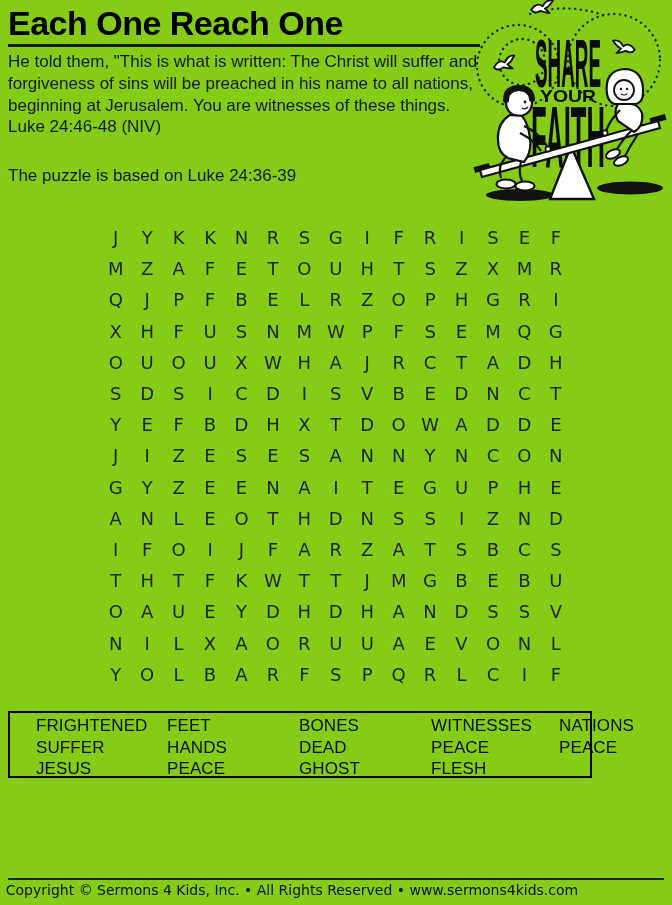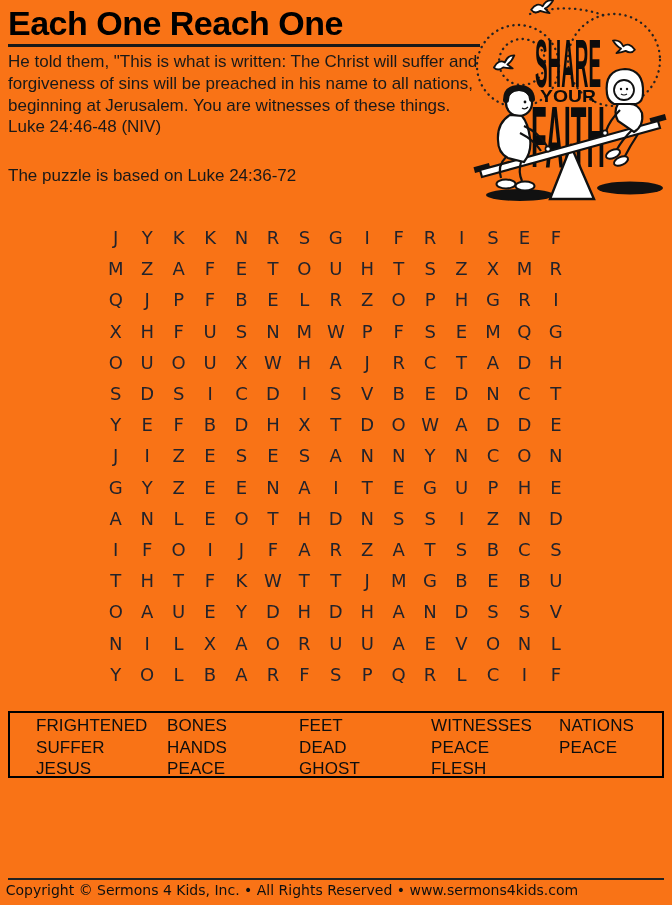--- a/index.html
+++ b/index.html
@@ -1,16 +1,16 @@
 <!DOCTYPE html>
 <html><head>
 <meta charset="utf-8">
 <style>
   html,body{margin:0;padding:0;background:#fff;}
-  #page{position:relative;width:672px;height:905px;background:#f97316;overflow:hidden;
+  #page{position:relative;width:672px;height:905px;background:#84cc16;overflow:hidden;
         font-family:"Liberation Sans",sans-serif;color:#111;}
 
   
   .title{position:absolute;left:8px;top:4px;font-size:34px;font-weight:bold;
          letter-spacing:-0.5px;color:#000;white-space:nowrap;}
   .title-rule{position:absolute;left:8px;top:44px;width:472px;height:3px;background:#1a1a1a;}
 
   
   .scripture{position:absolute;left:8px;top:51px;width:470px;font-size:17px;color:#191919;}
   .scripture div{line-height:21.8px;white-space:nowrap;}
@@ -21,21 +21,21 @@
   .dot{fill:none;stroke:#222;stroke-width:2.3;stroke-dasharray:0.3 5.4;stroke-linecap:round;}
   .blk-text{font-family:"Liberation Sans",sans-serif;font-weight:bold;fill:#0c0c0c;}
 
   
   .ws-grid{position:absolute;left:100px;top:222px;display:grid;
            grid-template-columns:repeat(15,31.45px);grid-auto-rows:31.2px;}
   .ws-cell{display:flex;align-items:center;justify-content:center;
            font-family:"DejaVu Sans",sans-serif;font-size:18px;color:#23232b;}
 
   
-  .bank{position:absolute;left:8px;top:711px;width:656px;height:67px;
+  .bank{position:absolute;left:8px;top:711px;width:584px;height:67px;
         border:2.5px solid #000;box-sizing:border-box;padding-top:2px;}
   .bank-row{display:grid;grid-template-columns:131px 132px 132px 128px 1fr;
             padding-left:26px;line-height:21.5px;}
   .bank-word{font-size:17px;color:#0e0e0e;letter-spacing:0.1px;}
 
   
   .footer-rule{position:absolute;left:8px;top:878px;width:656px;height:2px;background:#222;}
   .footer-text{position:absolute;left:0;top:882px;width:584px;text-align:center;
                font-family:"DejaVu Sans",sans-serif;font-size:14px;color:#101010;}
 </style>
@@ -46,21 +46,21 @@
 
   <div class="title">Each One Reach One</div>
   <div class="title-rule"></div>
 
   <div class="scripture">
     <div>He told them, "This is what is written: The Christ will suffer and</div>
     <div>forgiveness of sins will be preached in his name to all nations,</div>
     <div>beginning at Jerusalem. You are witnesses of these things.</div>
     <div>Luke 24:46-48 (NIV)</div>
   </div>
-  <div class="note">The puzzle is based on Luke 24:36-72</div>
+  <div class="note">The puzzle is based on Luke 24:36-39</div>
 
   <svg class="illus" viewBox="0 0 204 206">
     <defs>
       <g id="dove">
         <path d="M1 5 Q6 -2 11 2 Q14 -4 20 -3 Q17 2 13 4 L17 8 Q12 7 9 6 Q4 9 1 5 Z" fill="#fff" stroke="#111" stroke-width="1.6" stroke-linejoin="round"></path>
       </g>
     </defs>
 
     <circle class="dot" cx="50" cy="66" r="41"></circle>
     <circle class="dot" cx="54" cy="62" r="23"></circle>
@@ -346,22 +346,22 @@
       <div class="ws-cell">R</div>
       <div class="ws-cell">L</div>
       <div class="ws-cell">C</div>
       <div class="ws-cell">I</div>
       <div class="ws-cell">F</div>
     </div>
 
   <div class="bank" id="word-bank">
       <div class="bank-row">
         <span class="bank-word">FRIGHTENED</span>
+        <span class="bank-word">FEET</span>
         <span class="bank-word">BONES</span>
-        <span class="bank-word">FEET</span>
         <span class="bank-word">WITNESSES</span>
         <span class="bank-word">NATIONS</span>
       </div>
       <div class="bank-row">
         <span class="bank-word">SUFFER</span>
         <span class="bank-word">HANDS</span>
         <span class="bank-word">DEAD</span>
         <span class="bank-word">PEACE</span>
         <span class="bank-word">PEACE</span>
       </div>

